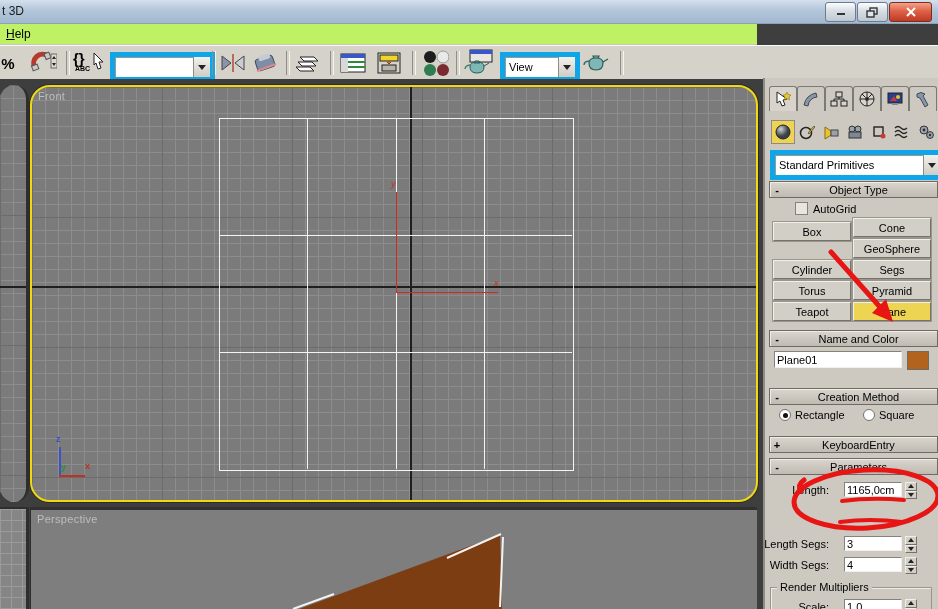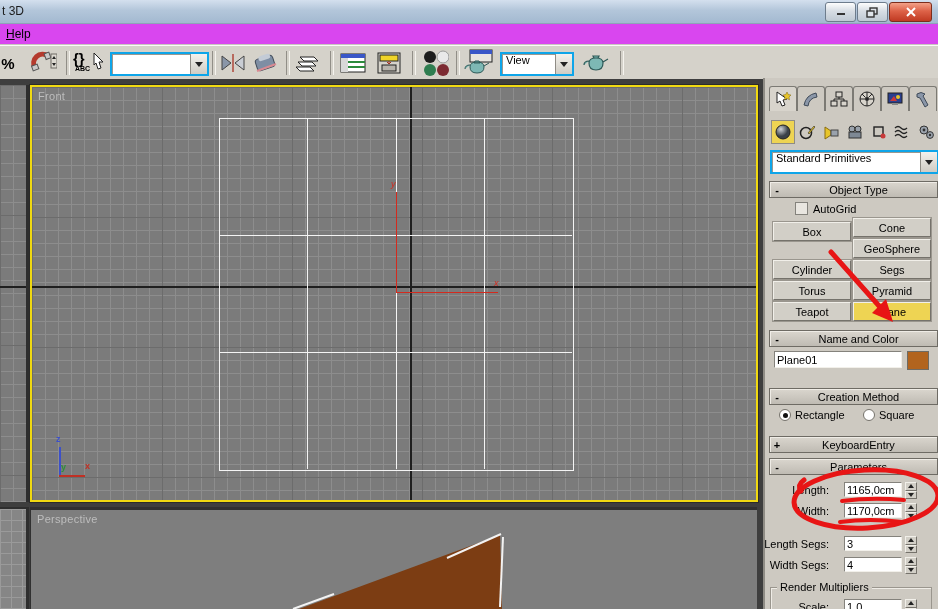--- a/index.html
+++ b/index.html
@@ -8,40 +8,40 @@
        background:#3e3e3e;}
   
   .titlebar{position:absolute;left:0;top:0;width:938px;height:23px;
     background:linear-gradient(#d4e0ee,#b3c6da 45%,#a3b9d0);border-bottom:1px solid #8fa3b8;}
   .title-text{position:absolute;left:2px;top:4px;font-size:12px;color:#1c1c1c;}
   .win-btns{position:absolute;right:6px;top:2px;display:flex;gap:1px;}
   .wbtn{width:29px;height:18px;border:1px solid #6d7c8c;border-radius:3px;
     background:linear-gradient(#fdfdfd,#d7dde4 45%,#bfc9d3);display:flex;align-items:center;justify-content:center;}
   .wbtn.close{width:41px;background:linear-gradient(#f3a188,#dd6248 45%,#c03a22);border-color:#7c2d1c;}
   
-  .menubar{position:absolute;left:0;top:24px;width:938px;height:20px;background:#d946ef;border-bottom:1px solid #c9c6c0;text-align:center;}
+  .menubar{position:absolute;left:0;top:24px;width:757px;height:20px;background:#bef264;border-bottom:1px solid #c9c6c0;text-align:center;}
   .menu-item{position:absolute;left:2px;top:3px;padding:0 4px;font-size:12px;}
   .menu-item .accel{text-decoration:underline;}
   
   .toolbar{position:absolute;left:0;top:45px;width:938px;height:34px;background:#d5d2ca;
     border-top:1px solid #fbfaf8;border-bottom:1px solid #8f8c85;}
   .tbi{position:absolute;top:4px;height:26px;display:flex;align-items:center;justify-content:center;}
   .tsep{position:absolute;top:5px;width:2px;height:24px;border-left:1px solid #918e87;border-right:1px solid #f5f3ee;}
-  .combo{position:absolute;top:6px;height:20px;background:#fff;border:2px solid #0ea5e9;
-    box-shadow:inset 1px 1px 0 #9a9890;display:flex;}
+  .combo{position:absolute;top:6px;height:20px;background:#fff;border:5px solid #0ea5e9;
+    box-shadow:inset 1px 1px 0 #9a9890;display:flex;align-items:center;}
   .combo .val{flex:1;padding-left:4px;font-size:11px;}
   .combo .drop{width:16px;height:100%;background:linear-gradient(#f3f1ec,#cfccc4);border-left:1px solid #8f8c85;
     display:flex;align-items:center;justify-content:center;}
   .arr-dn{width:0;height:0;border-left:4px solid transparent;border-right:4px solid transparent;border-top:5px solid #222;}
   
   .workspace{position:absolute;left:0;top:79px;width:763px;height:530px;background:#3e3e3e;}
   .grid{background-color:#7b7b7b;background-image:
       linear-gradient(#6c6c6c 1px,transparent 1px),linear-gradient(90deg,#6c6c6c 1px,transparent 1px),
       linear-gradient(#8d8d8d 1px,transparent 1px),linear-gradient(90deg,#8d8d8d 1px,transparent 1px);
-      background-size:130px 130px,130px 130px,13px 13px,13px 13px;}
+      background-size:130px 130px,130px 130px,13px 13px,13px 13px;border-radius:20px;}
   .grid2{background-color:#868686;background-image:
       linear-gradient(#9a9a9a 1px,transparent 1px),linear-gradient(90deg,#9a9a9a 1px,transparent 1px);
       background-size:11px 11px;}
   .sliver-top{position:absolute;left:0;top:6px;width:26px;height:417px;border-right:3px solid #2e2e2e;}
   .sliver-bottom{position:absolute;left:0;top:428px;width:26px;height:102px;border-right:3px solid #2e2e2e;border-top:2px solid #2e2e2e;}
   .front-vp{position:absolute;left:30px;top:6px;width:724px;height:413px;border:2px solid #f0d911;box-shadow:0 0 0 1px #2b2b2b;}
   .persp-vp{position:absolute;left:30px;top:428px;width:726px;height:102px;background:#7e7e7e;border-top:3px solid #303030;border-left:1px solid #303030;}
   .vp-label{position:absolute;left:6px;top:3px;font-size:11px;color:#bdbdbd;letter-spacing:.3px;}
   .axis-v{position:absolute;top:0;bottom:0;width:2px;background:#1f1f1f;}
   .axis-h{position:absolute;left:0;right:0;height:2px;background:#1f1f1f;}
@@ -435,32 +435,20 @@
       <input class="field" style="position: absolute; left: 79px; top: 0px; width: 58px;" value="1165,0cm">
       <div class="spin" style="left:140px;top:0;">
           <span>
             <i class="up"></i>
           </span>
           <span>
             <i class="dn"></i>
           </span>
         </div>
     </div>
-    <div class="prow" style="top:425px;">
-      <span class="plabel">Width:</span>
-      <input class="field" style="position: absolute; left: 79px; top: 0px; width: 58px;" value="1170,0cm">
-      <div class="spin" style="left:140px;top:0;">
-          <span>
-            <i class="up"></i>
-          </span>
-          <span>
-            <i class="dn"></i>
-          </span>
-        </div>
-    </div>
     <div class="prow" style="top:458px;">
       <span class="plabel">Length Segs:</span>
       <input class="field" style="position: absolute; left: 79px; top: 0px; width: 58px;" value="3">
       <div class="spin" style="left:140px;top:0;">
           <span>
             <i class="up"></i>
           </span>
           <span>
             <i class="dn"></i>
           </span>

